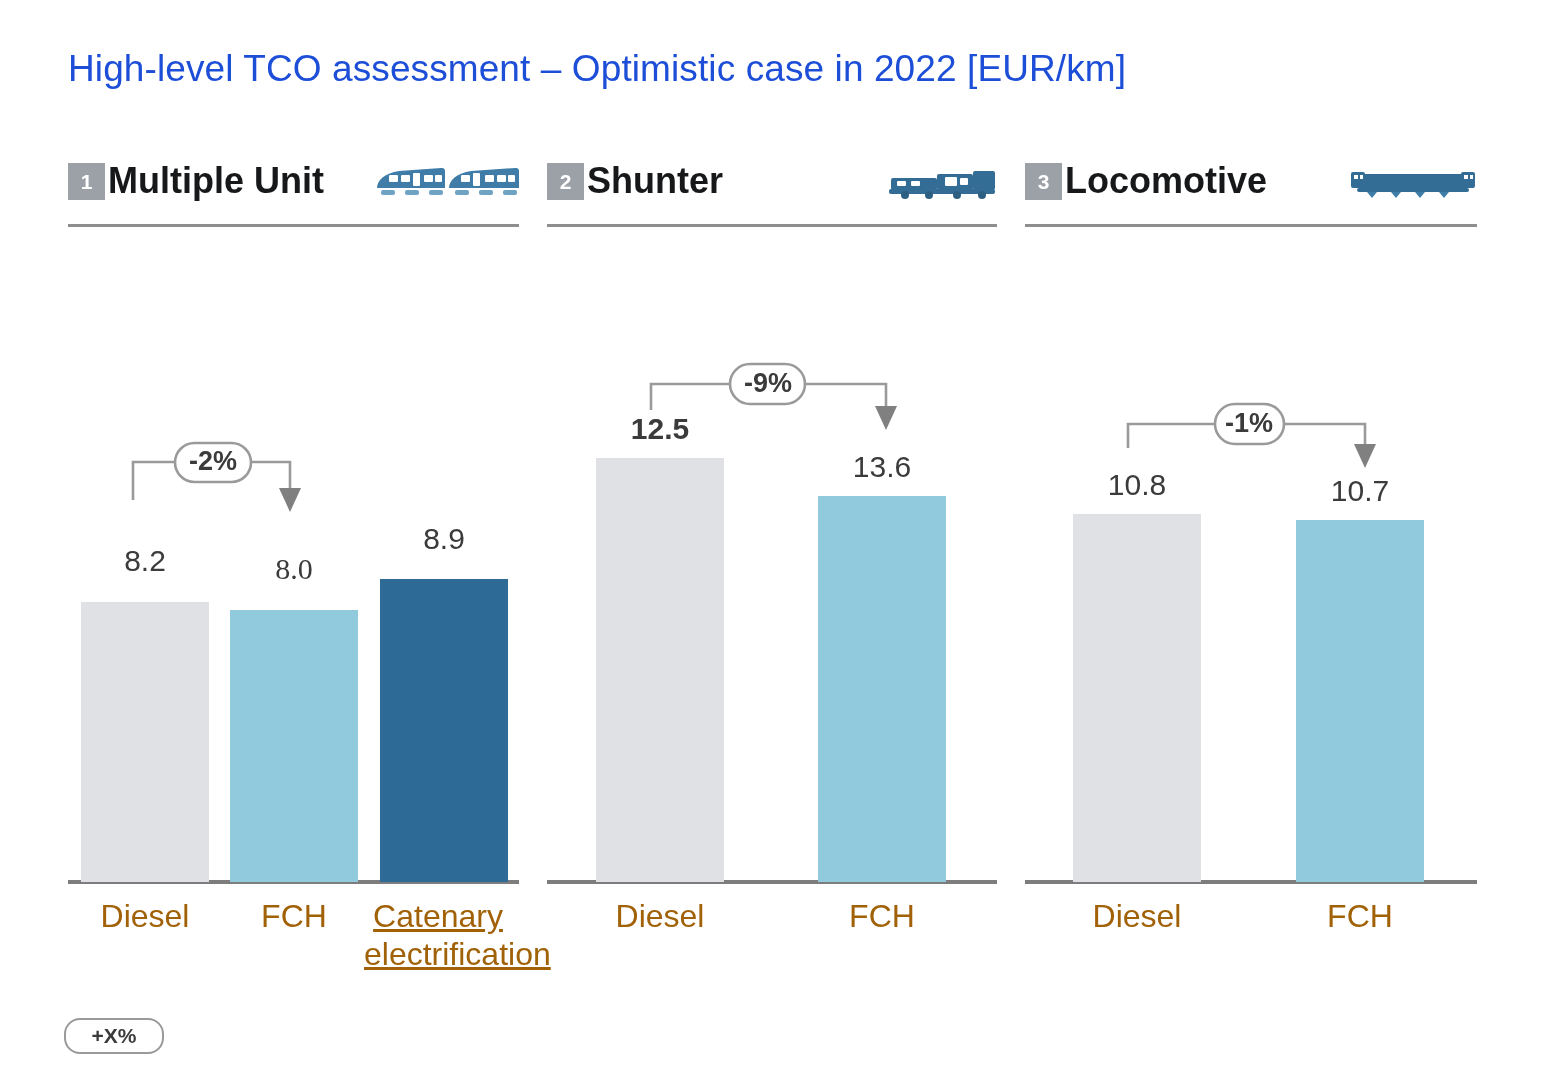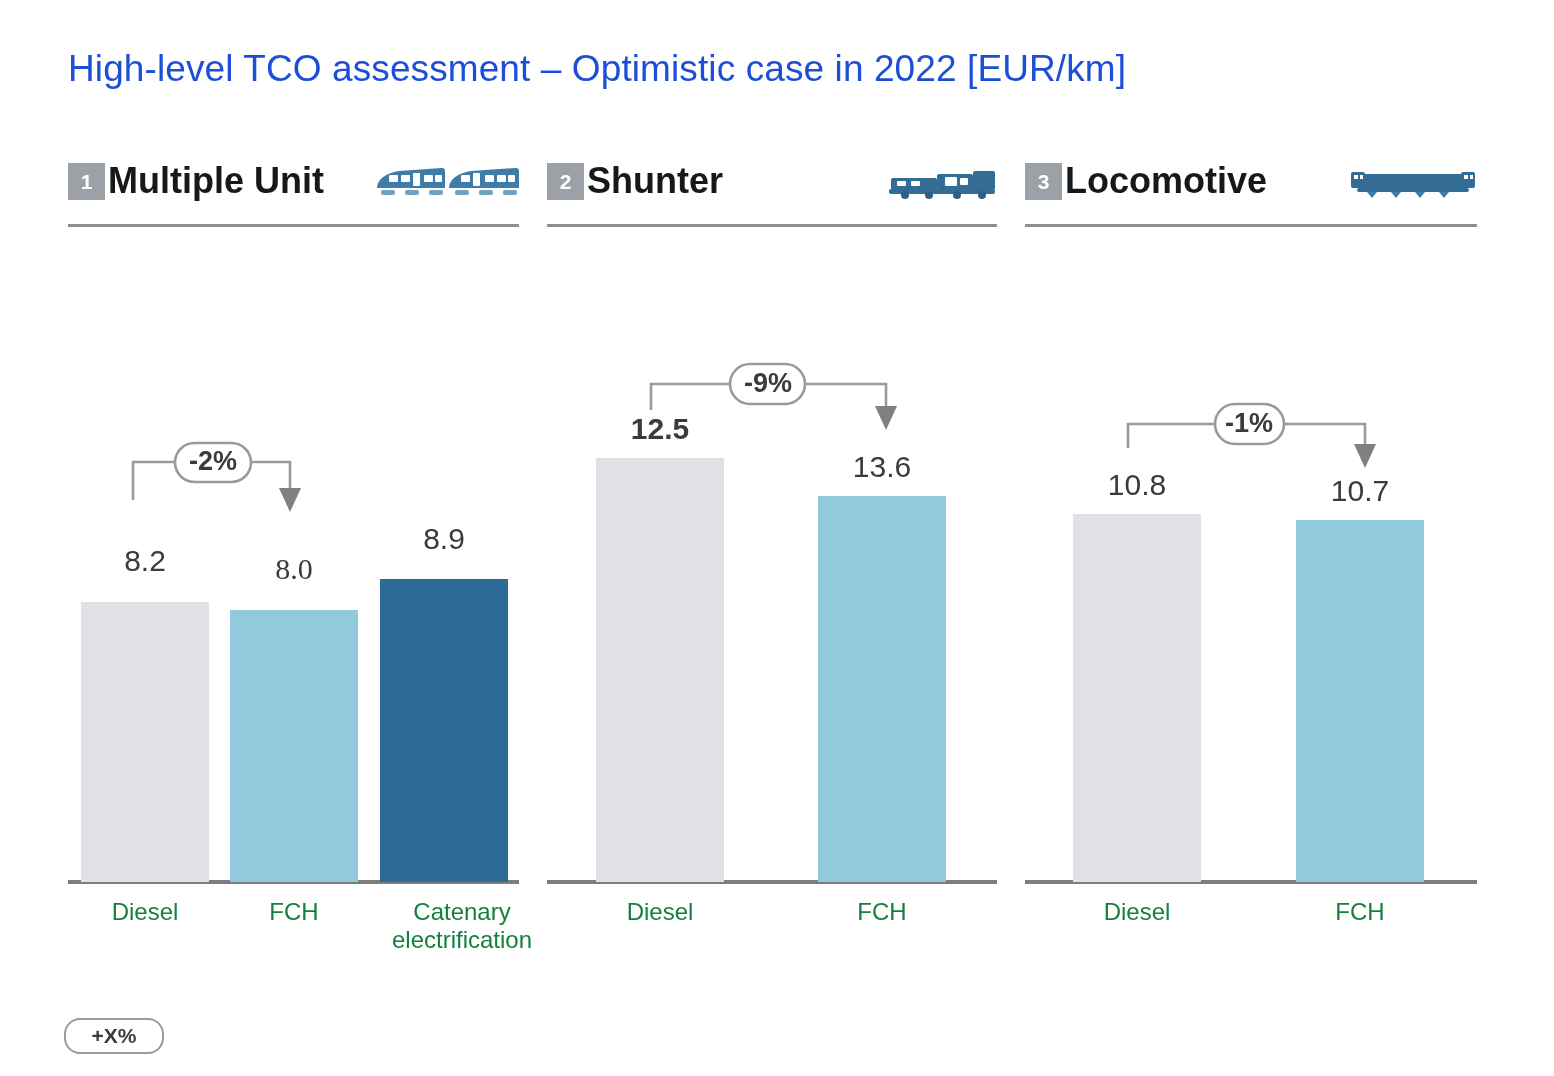--- a/index.html
+++ b/index.html
@@ -106,22 +106,22 @@
   .bar-value {
     position: absolute;
     font-size: 30px;
     color: #3b3b3b;
     text-align: center;
     white-space: nowrap;
   }
 
   .cat-label {
     position: absolute;
-    font-size: 24px;
-    color: #15803d;
+    font-size: 32px;
+    color: #a16207;
     text-align: center;
     line-height: 1.18;
   }
 
   
   .callout {
     position: absolute;
   }
   .callout svg {
     display: block;
@@ -266,21 +266,21 @@
   <div class="bar bar-grey" style="left:81px; width:128px; height:280px;"></div>
   <div class="bar bar-light" style="left:230px; width:128px; height:272px;"></div>
   <div class="bar bar-dark" style="left:380px; width:128px; height:303px;"></div>
 
   <div class="bar-value" style="left:81px; width:128px; top:544px;">8.2</div>
   <div class="bar-value" style="left:230px; width:128px; top:552px;font-family:Liberation Serif, serif;">8.0</div>
   <div class="bar-value" style="left:380px; width:128px; top:522px;">8.9</div>
 
   <div class="cat-label" style="left:71px; width:148px; top:898px;">Diesel</div>
   <div class="cat-label" style="left:220px; width:148px; top:898px;">FCH</div>
-  <div class="cat-label" style="left:388px; width:148px; top:898px;">Catenary electrification</div>
+  <div class="cat-label" style="left:364px; width:148px; top:898px;text-decoration:underline;">Catenary electrification</div>
 
   <div class="callout" style="left:130px; top:440px; width:180px; height:120px;">
     <svg viewBox="0 0 180 120" width="180" height="120">
       <path d="M3 60 L3 22 L45 22" fill="none" stroke="#9a9a9a" stroke-width="2.6"></path>
       <path d="M120 22 L160 22 L160 48" fill="none" stroke="#9a9a9a" stroke-width="2.6"></path>
       <path d="M149 48 L171 48 L160 72 Z" fill="#808080"></path>
       <rect x="45" y="3" width="76" height="39" rx="19.5" ry="19.5" fill="#ffffff" stroke="#9a9a9a" stroke-width="2.6"></rect>
       <text class="pill-text" x="83" y="30" text-anchor="middle">-2%</text>
     </svg>
   </div>

